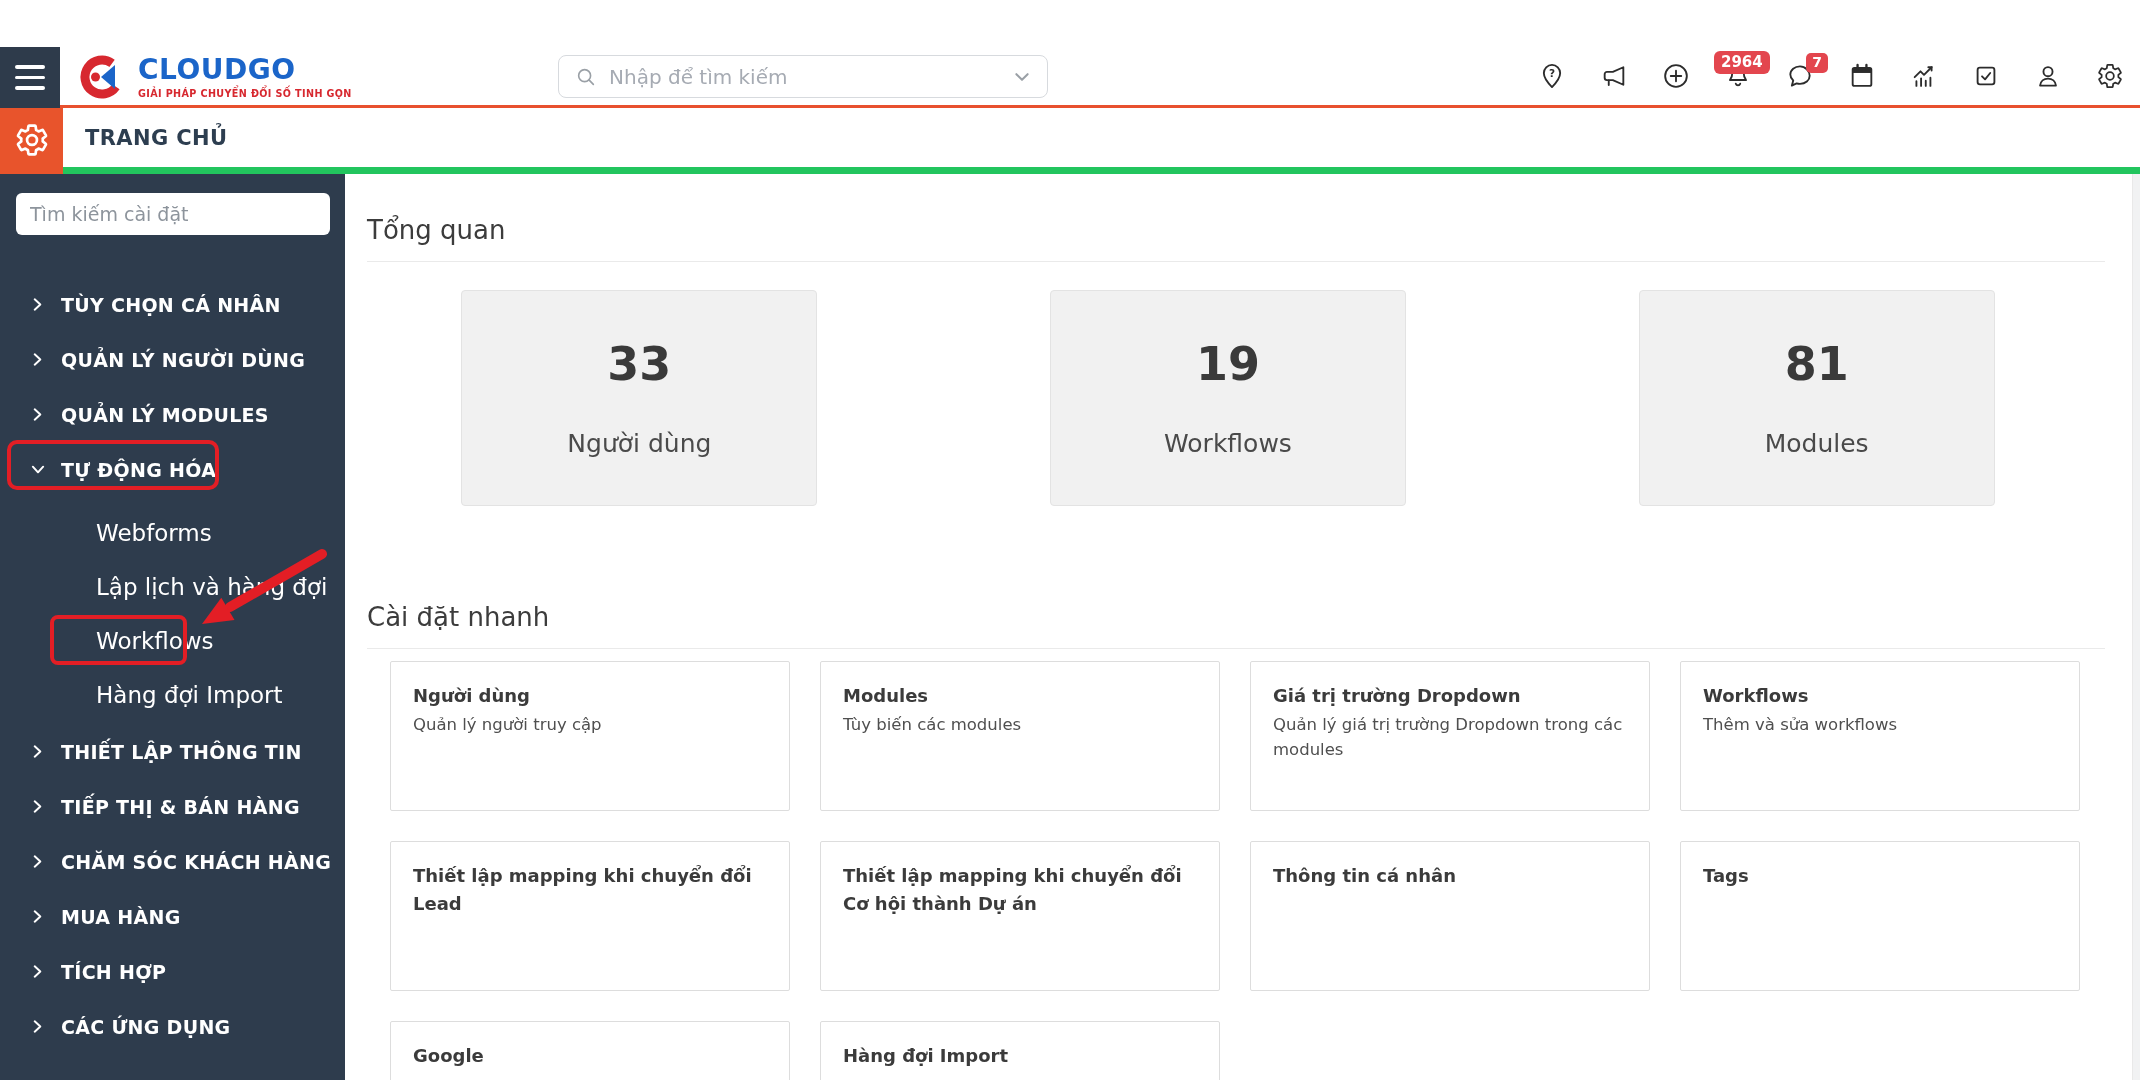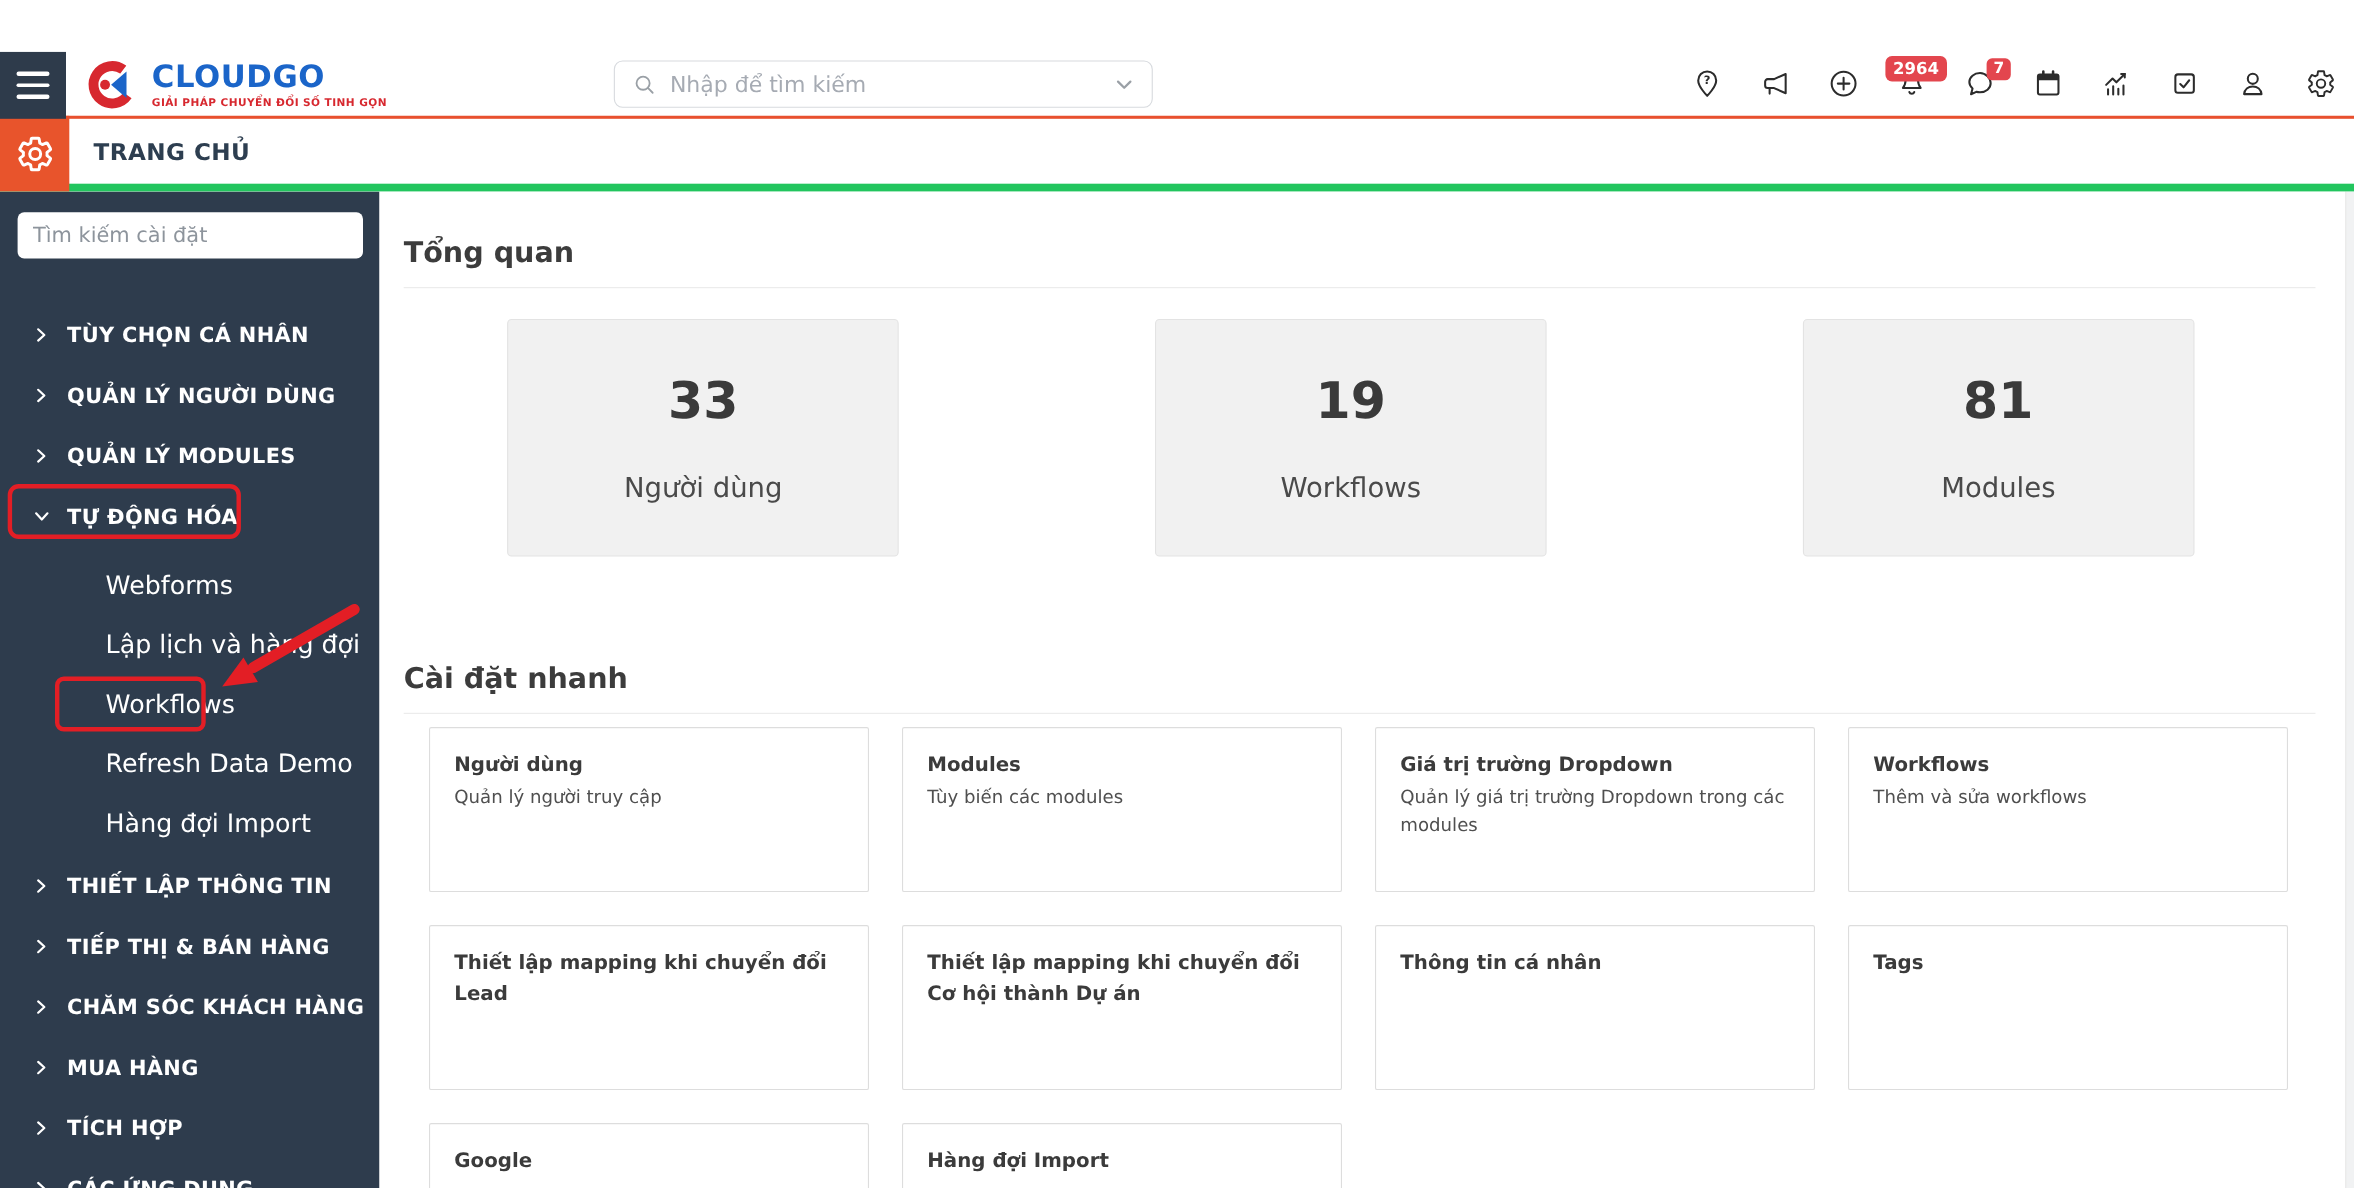--- a/index.html
+++ b/index.html
@@ -48,21 +48,21 @@
   .submenu { margin:9px 0 2px; }
   .srow { height:54px; display:flex; align-items:center; padding-left:96px;
     font-size:23px; font-weight:400; cursor:pointer; }
   .anno-box { position:absolute; border:4px solid #e31e25; pointer-events:none; }
   .anno-box1 { left:7px; top:266px; width:212px; height:50px; border-radius:10px; }
   .anno-box2 { left:50px; top:441px; width:137px; height:50px; border-radius:8px; }
   .anno-arrow { position:absolute; left:190px; top:372px; pointer-events:none; }
   
   .main { position:absolute; left:345px; top:127px; width:1787px; height:953px; background:#fff;
     padding:41px 0 0 22px; }
-  .section-title { font-size:26px; font-weight:700; color:#3c3c3c; line-height:1.2; }
+  .section-title { font-size:26px; font-weight:400; color:#3c3c3c; line-height:1.2; }
   .rule { height:1px; background:#eaeaea; width:1738px; margin-top:15px; }
   .stats { display:grid; grid-template-columns:repeat(3,1fr); justify-items:center;
     width:1766px; margin-left:-22px; margin-top:28px; }
   .stat-card { width:356px; height:216px; background:#f1f1f1; border:1px solid #e3e3e3; border-radius:4px;
     display:flex; flex-direction:column; align-items:center; justify-content:center; gap:44px; cursor:pointer; }
   .stat-value { font-size:46px; font-weight:700; color:#3a3a3a; line-height:1; }
   .stat-label { font-size:25px; color:#4a4a4a; line-height:1; }
   .quick-title { margin-top:96px; }
   .qgrid { display:grid; grid-template-columns:repeat(4,400px); grid-auto-rows:150px; gap:30px;
     margin:12px 0 0 23px; }
@@ -221,21 +221,20 @@
               <path d="M2.5 5l5.5 6 5.5-6" fill="none" stroke="#fff" stroke-width="2.1" stroke-linecap="round" stroke-linejoin="round"></path>
             </svg>
         </span>
         <span>TỰ ĐỘNG HÓA</span>
       </div>
 
       <div class="submenu">
         <div class="srow">Webforms</div>
         <div class="srow">Lập lịch và hàng đợi</div>
         <div class="srow">Workflows</div>
-        <div class="srow">Refresh Data Demo</div>
         <div class="srow">Hàng đợi Import</div>
       </div>
 
       <div class="mrow">
         <span class="chev">
           <svg width="15" height="15" viewBox="0 0 16 16">
               <path d="M5 2.5l6 5.5-6 5.5" fill="none" stroke="#fff" stroke-width="2.1" stroke-linecap="round" stroke-linejoin="round"></path>
             </svg>
         </span>
         <span>THIẾT LẬP THÔNG TIN</span>

